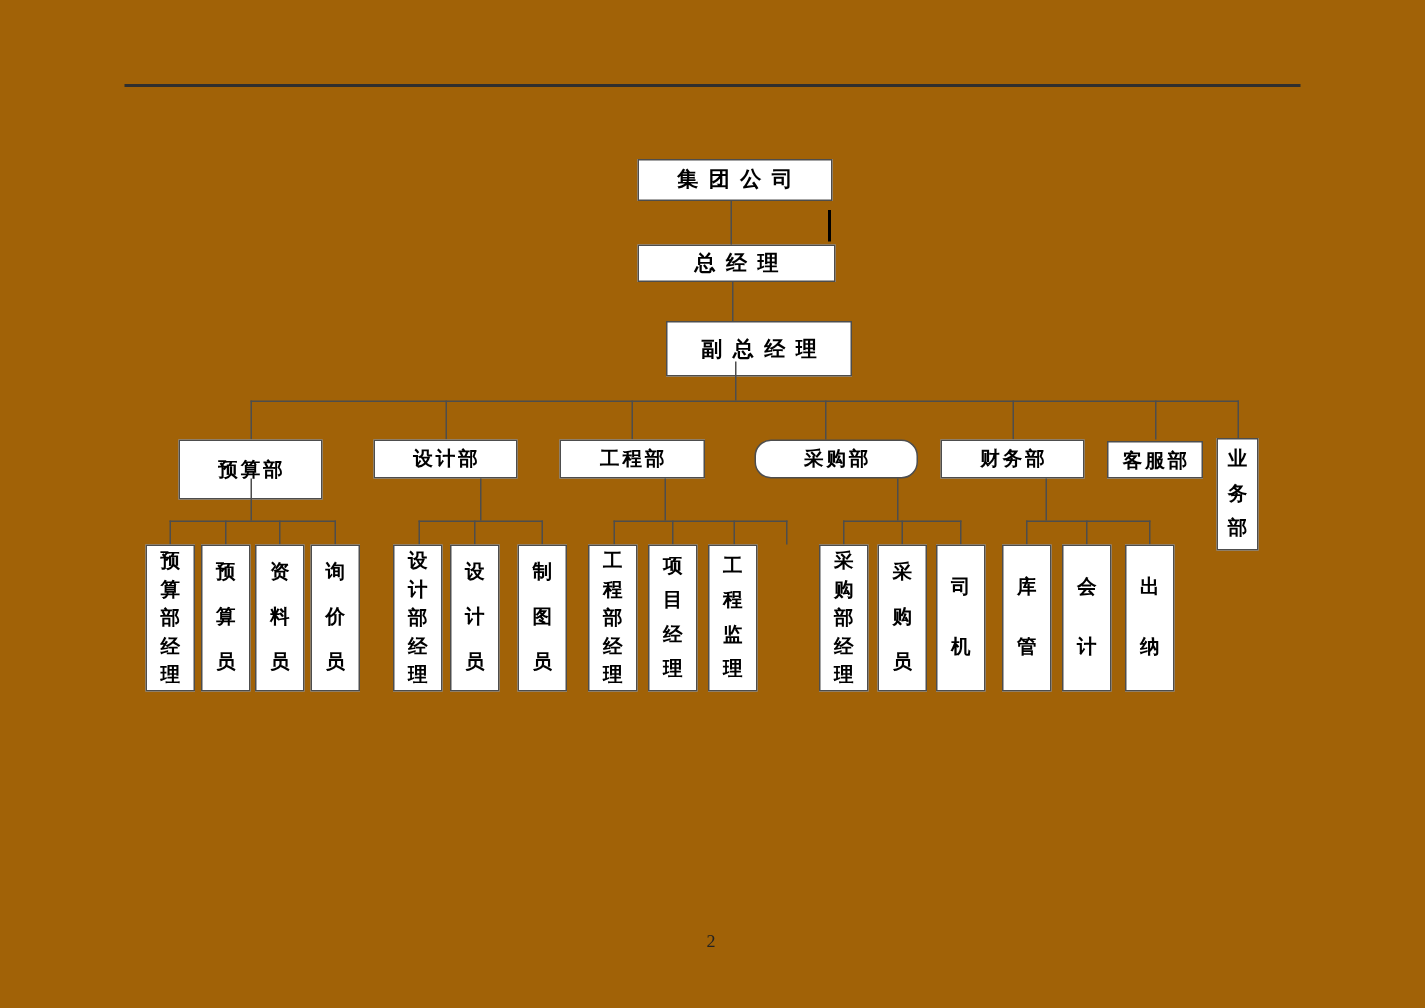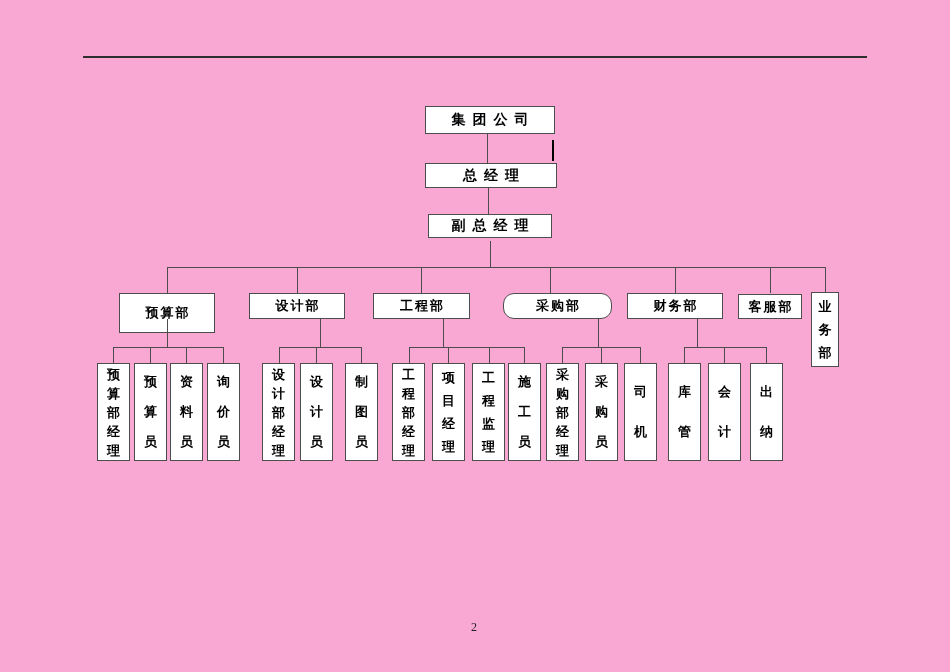--- a/index.html
+++ b/index.html
@@ -1,17 +1,17 @@
 <!DOCTYPE html>
 <html><head>
 <meta charset="utf-8">
 <style>
   html,body{margin:0;padding:0;background:#fff;}
   .page{
-    position:relative;width:950px;height:672px;background:#f9a8d4;overflow:hidden;
+    position:relative;width:950px;height:672px;background:#a16207;overflow:hidden;
     font-family:"DejaVu Sans",sans-serif;color:#000;
   }
   .header-rule{position:absolute;left:83px;top:56px;width:784px;height:2px;background:#2f2f2f;}
   .hline{position:absolute;height:1px;background:#4d4d4d;}
   .vline{position:absolute;width:1px;background:#4d4d4d;}
   .stray{position:absolute;width:2px;background:#000;}
   .hbox{
     position:absolute;box-sizing:border-box;border:1px solid #4d4d4d;background:#fff;
     display:flex;align-items:center;justify-content:center;
     font-weight:bold;font-size:13px;letter-spacing:2px;padding-left:2px;white-space:nowrap;
@@ -40,21 +40,21 @@
 <div class="page">
 
   <div class="header-rule"></div>
 
   <div class="hbox top-box" style="left:425px;top:106px;width:130px;height:28px;">
     <span>集团公司</span>
   </div>
   <div class="hbox top-box" style="left:425px;top:163px;width:132px;height:25px;">
     <span>总经理</span>
   </div>
-  <div class="hbox top-box" style="left:428px;top:214px;width:124px;height:24px;">
+  <div class="hbox top-box" style="left:444px;top:214px;width:124px;height:37px;">
     <span>副总经理</span>
   </div>
 
   <div class="vline" style="left:487px;top:134px;height:29px;"></div>
   <div class="stray" style="left:552px;top:140px;height:21px;"></div>
   <div class="vline" style="left:488px;top:188px;height:26px;"></div>
   <div class="vline" style="left:490px;top:241px;height:26px;"></div>
 
   <div class="hline" style="left:167px;top:267px;width:659px;"></div>
   <div class="vline" style="left:167px;top:267px;height:26px;"></div>
@@ -144,23 +144,20 @@
 
   <div class="vbox chars5" style="left:392px;top:363px;">
     <span>工程部经理</span>
   </div>
   <div class="vbox chars4" style="left:432px;top:363px;">
     <span>项目经理</span>
   </div>
   <div class="vbox chars4" style="left:472px;top:363px;">
     <span>工程监理</span>
   </div>
-  <div class="vbox chars3" style="left:508px;top:363px;">
-    <span>施工员</span>
-  </div>
 
   <div class="vbox chars3" style="left:585px;top:363px;">
     <span>采购员</span>
   </div>
   <div class="vbox chars5" style="left:546px;top:363px;">
     <span>采购部经理</span>
   </div>
   <div class="vbox chars2" style="left:624px;top:363px;">
     <span>司机</span>
   </div>

